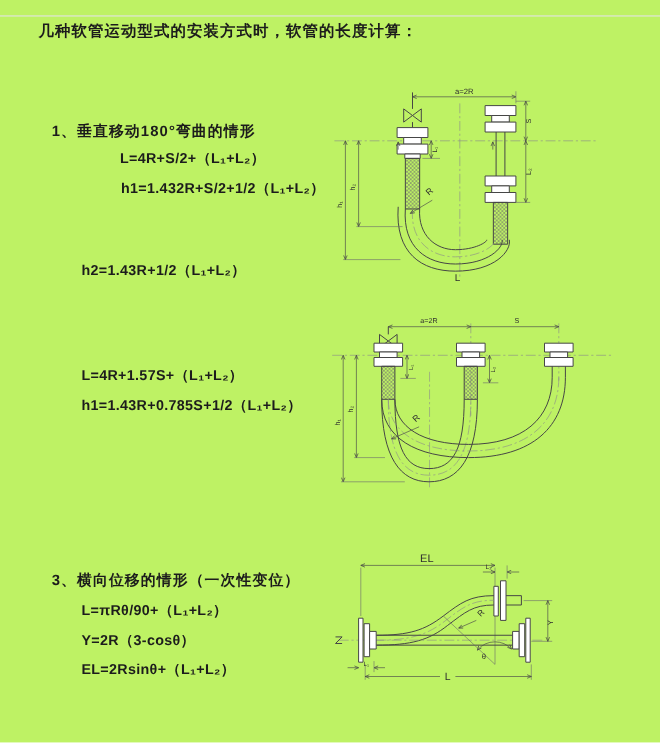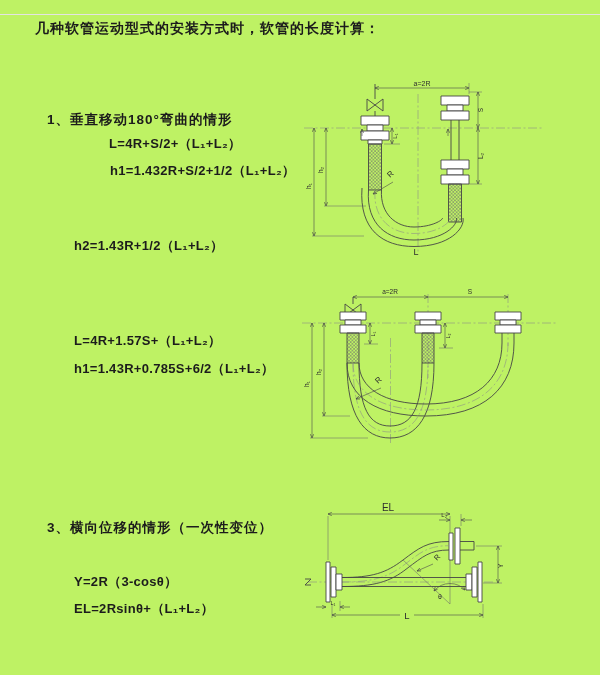--- a/index.html
+++ b/index.html
@@ -27,23 +27,24 @@
 <div class="page">
   <div class="scan-edge"></div>
   <div class="title">几种软管运动型式的安装方式时，软管的长度计算：</div>
 
   <div class="sec-heading h-s1">1、垂直移动180°弯曲的情形</div>
   <div class="formula f-s1-0">L=4R+S/2+（L₁+L₂）</div>
   <div class="formula f-s1-1">h1=1.432R+S/2+1/2（L₁+L₂）</div>
   <div class="formula f-s1-2">h2=1.43R+1/2（L₁+L₂）</div>
 
   <div class="formula f-s2-0">L=4R+1.57S+（L₁+L₂）</div>
-  <div class="formula f-s2-1">h1=1.43R+0.785S+6/2（L₁+L₂）</div>
+  <div class="formula f-s2-1">h1=1.43R+0.785S+1/2（L₁+L₂）</div>
 
   <div class="sec-heading h-s3">3、横向位移的情形（一次性变位）</div>
+  <div class="formula f-s3-0">L=πRθ/90+（L₁+L₂）</div>
   <div class="formula f-s3-1">Y=2R（3-cosθ）</div>
   <div class="formula f-s3-2">EL=2Rsinθ+（L₁+L₂）</div>
 
   <svg class="diag" style="left:302px;top:78px" width="245" height="180" viewBox="0 0 245 180">
     <defs>
       <marker id="a1" viewBox="0 0 10 10" refX="9" refY="5" markerWidth="9" markerHeight="7" orient="auto-start-reverse">
         <path d="M0,1.2 L9,5 L0,8.8" fill="none" stroke="#454545" stroke-width="1.1"></path>
       </marker>
       <pattern id="xh1" width="3.4" height="3.4" patternUnits="userSpaceOnUse">
         <path d="M0,0 L3.4,3.4 M3.4,0 L0,3.4" stroke="#6d6d6d" stroke-width="0.5"></path>

